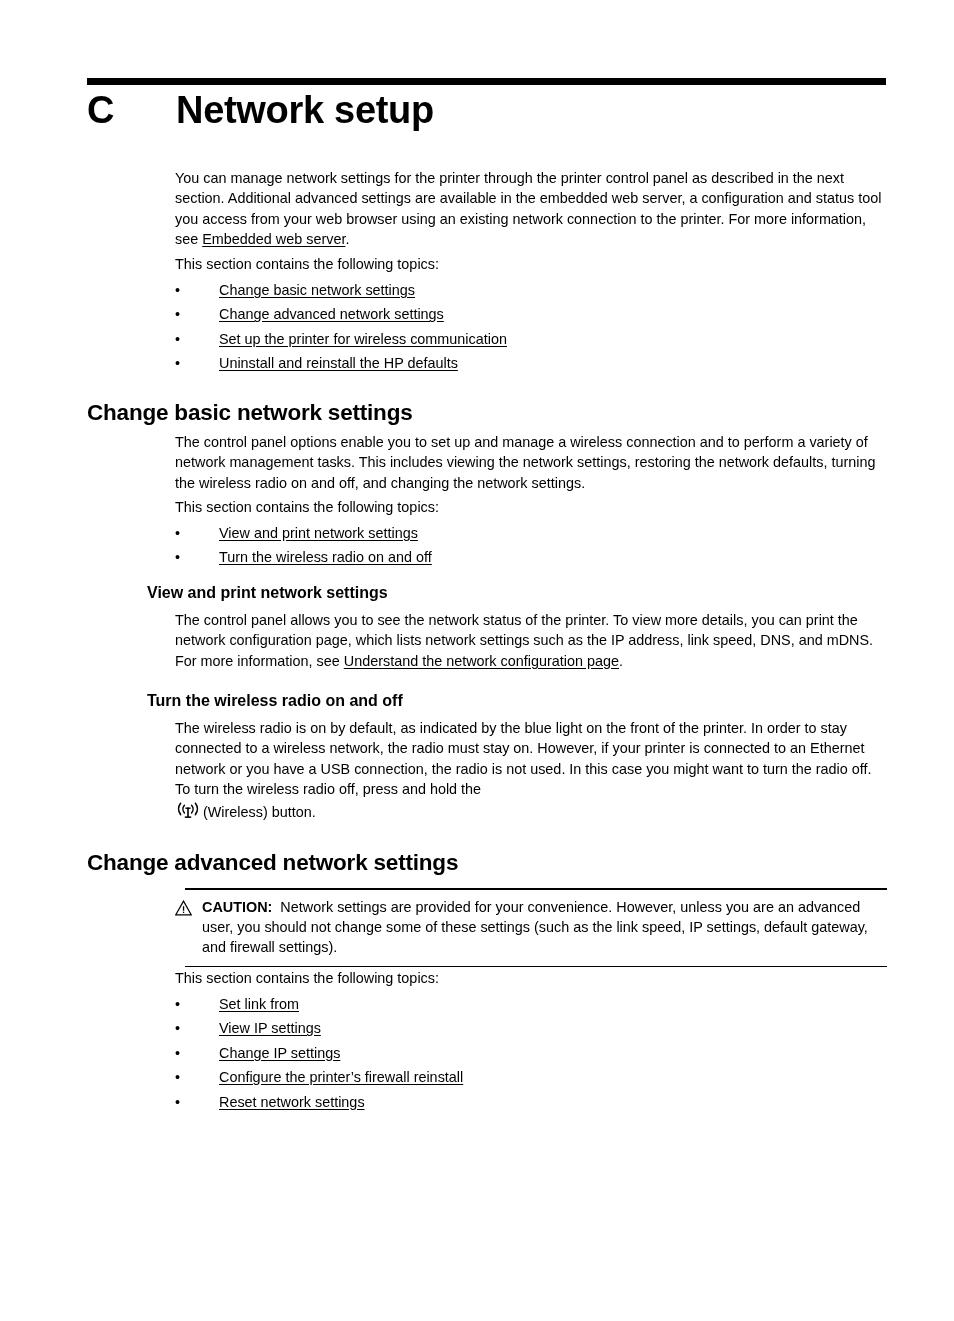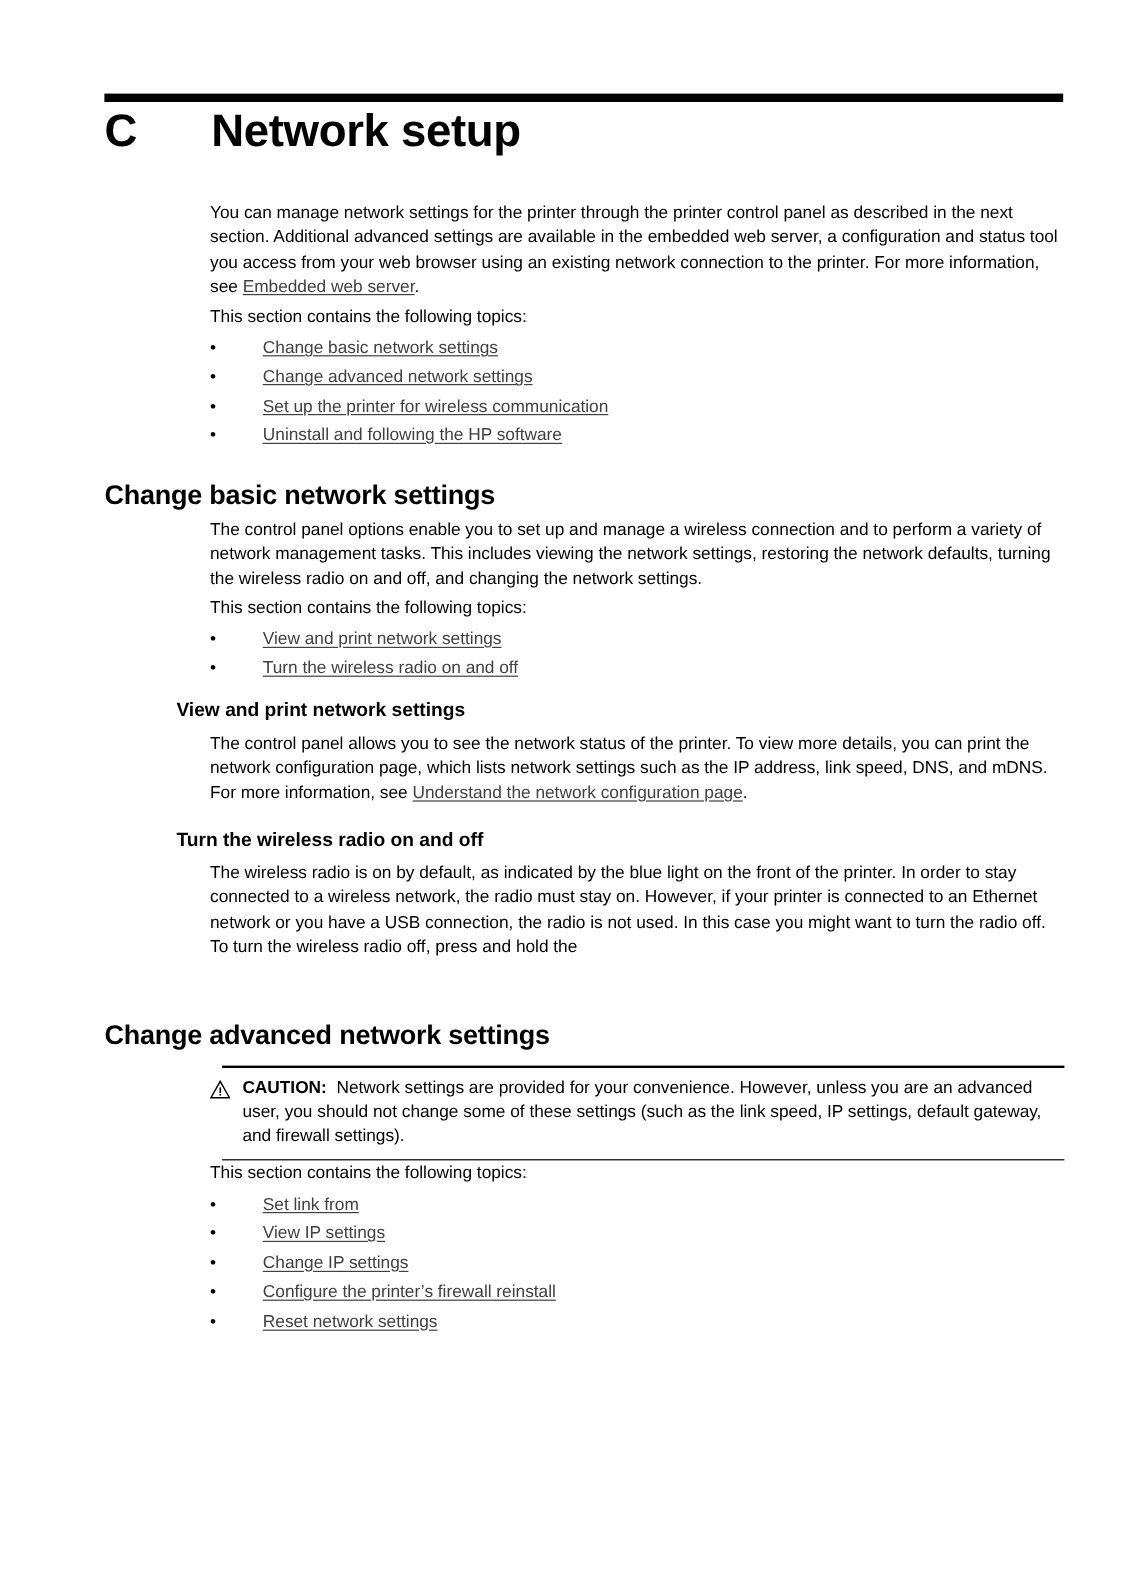--- a/index.html
+++ b/index.html
@@ -94,21 +94,21 @@
     position: absolute;
     left: 0px;
     top: 0px;
     width: 10px;
     text-align: left;
     font-size: 14.4px;
   }
   .xref {
     text-decoration: underline;
     text-underline-offset: 2px;
-    color: #404040;
+    color: #000000;
     cursor: pointer;
   }
 
   
   .caution {
     position: absolute;
     left: 175px;
     width: 712px;
   }
   .caution-rule {
@@ -197,21 +197,21 @@
       <li>
         <span class="bullet-mark">•</span>
         <span class="xref">Change advanced network settings</span>
       </li>
       <li>
         <span class="bullet-mark">•</span>
         <span class="xref">Set up the printer for wireless communication</span>
       </li>
       <li>
         <span class="bullet-mark">•</span>
-        <span class="xref">Uninstall and following the HP software</span>
+        <span class="xref">Uninstall and reinstall the HP defaults</span>
       </li>
     </ul>
   </div>
 
   <div class="h1-sec" style="top:400px;">Change basic network settings</div>
 
   <div class="body-col" style="top:432px;">
     <p>The control panel options enable you to set up and manage a wireless connection and to perform a variety of network management tasks. This includes viewing the network settings, restoring the network defaults, turning the wireless radio on and off, and changing the network settings.</p>
   </div>
 
@@ -235,20 +235,36 @@
   <div class="h2-sec" style="top:584px;">View and print network settings</div>
 
   <div class="body-col" style="top:610px;">
     <p><span>The control panel allows you to see the network status of the printer. To view more details, you can print the network configuration page, which lists network settings such as the IP address, link speed, DNS, and mDNS. For more information, see </span><span class="xref">Understand the network configuration page</span><span>.</span></p>
   </div>
 
   <div class="h2-sec" style="top:692px;">Turn the wireless radio on and off</div>
 
   <div class="body-col" style="top:718px;">
     <p>The wireless radio is on by default, as indicated by the blue light on the front of the printer. In order to stay connected to a wireless network, the radio must stay on. However, if your printer is connected to an Ethernet network or you have a USB connection, the radio is not used. In this case you might want to turn the radio off. To turn the wireless radio off, press and hold the</p>
+    <span class="wireless-line">
+      <span class="wireless-icon">
+        <svg viewBox="0 0 26 18" width="26" height="18" aria-hidden="true">
+
+          <rect x="12.2" y="5.5" width="1.6" height="10" fill="#000"></rect>
+          <rect x="9.8" y="14.4" width="6.4" height="1.5" fill="#000"></rect>
+          <rect x="10.4" y="5.5" width="5.2" height="1.4" fill="#000"></rect>
+
+          <path d="M9.4 3.2 A6 6 0 0 0 9.4 11.0" stroke="#000" stroke-width="1.5" fill="none" stroke-linecap="round"></path>
+          <path d="M16.6 3.2 A6 6 0 0 1 16.6 11.0" stroke="#000" stroke-width="1.5" fill="none" stroke-linecap="round"></path>
+
+          <path d="M5.6 1.3 A9.2 9.2 0 0 0 5.6 12.6" stroke="#000" stroke-width="1.6" fill="none" stroke-linecap="round"></path>
+          <path d="M20.4 1.3 A9.2 9.2 0 0 1 20.4 12.6" stroke="#000" stroke-width="1.6" fill="none" stroke-linecap="round"></path>
+        </svg>
+      </span><span>(Wireless) button.</span>
+    </span>
   </div>
 
   <div class="h1-sec" style="top:850px;">Change advanced network settings</div>
 
   <div class="caution" style="top:888px;">
     <div class="caution-rule"></div>
     <div class="caution-inner">
       <span class="caution-icon">
         <svg viewBox="0 0 17 16" width="17" height="16" aria-hidden="true">
           <path d="M8.5 1.1 L16.2 14.8 L0.8 14.8 Z" fill="none" stroke="#000" stroke-width="1.2" stroke-linejoin="miter"></path>

